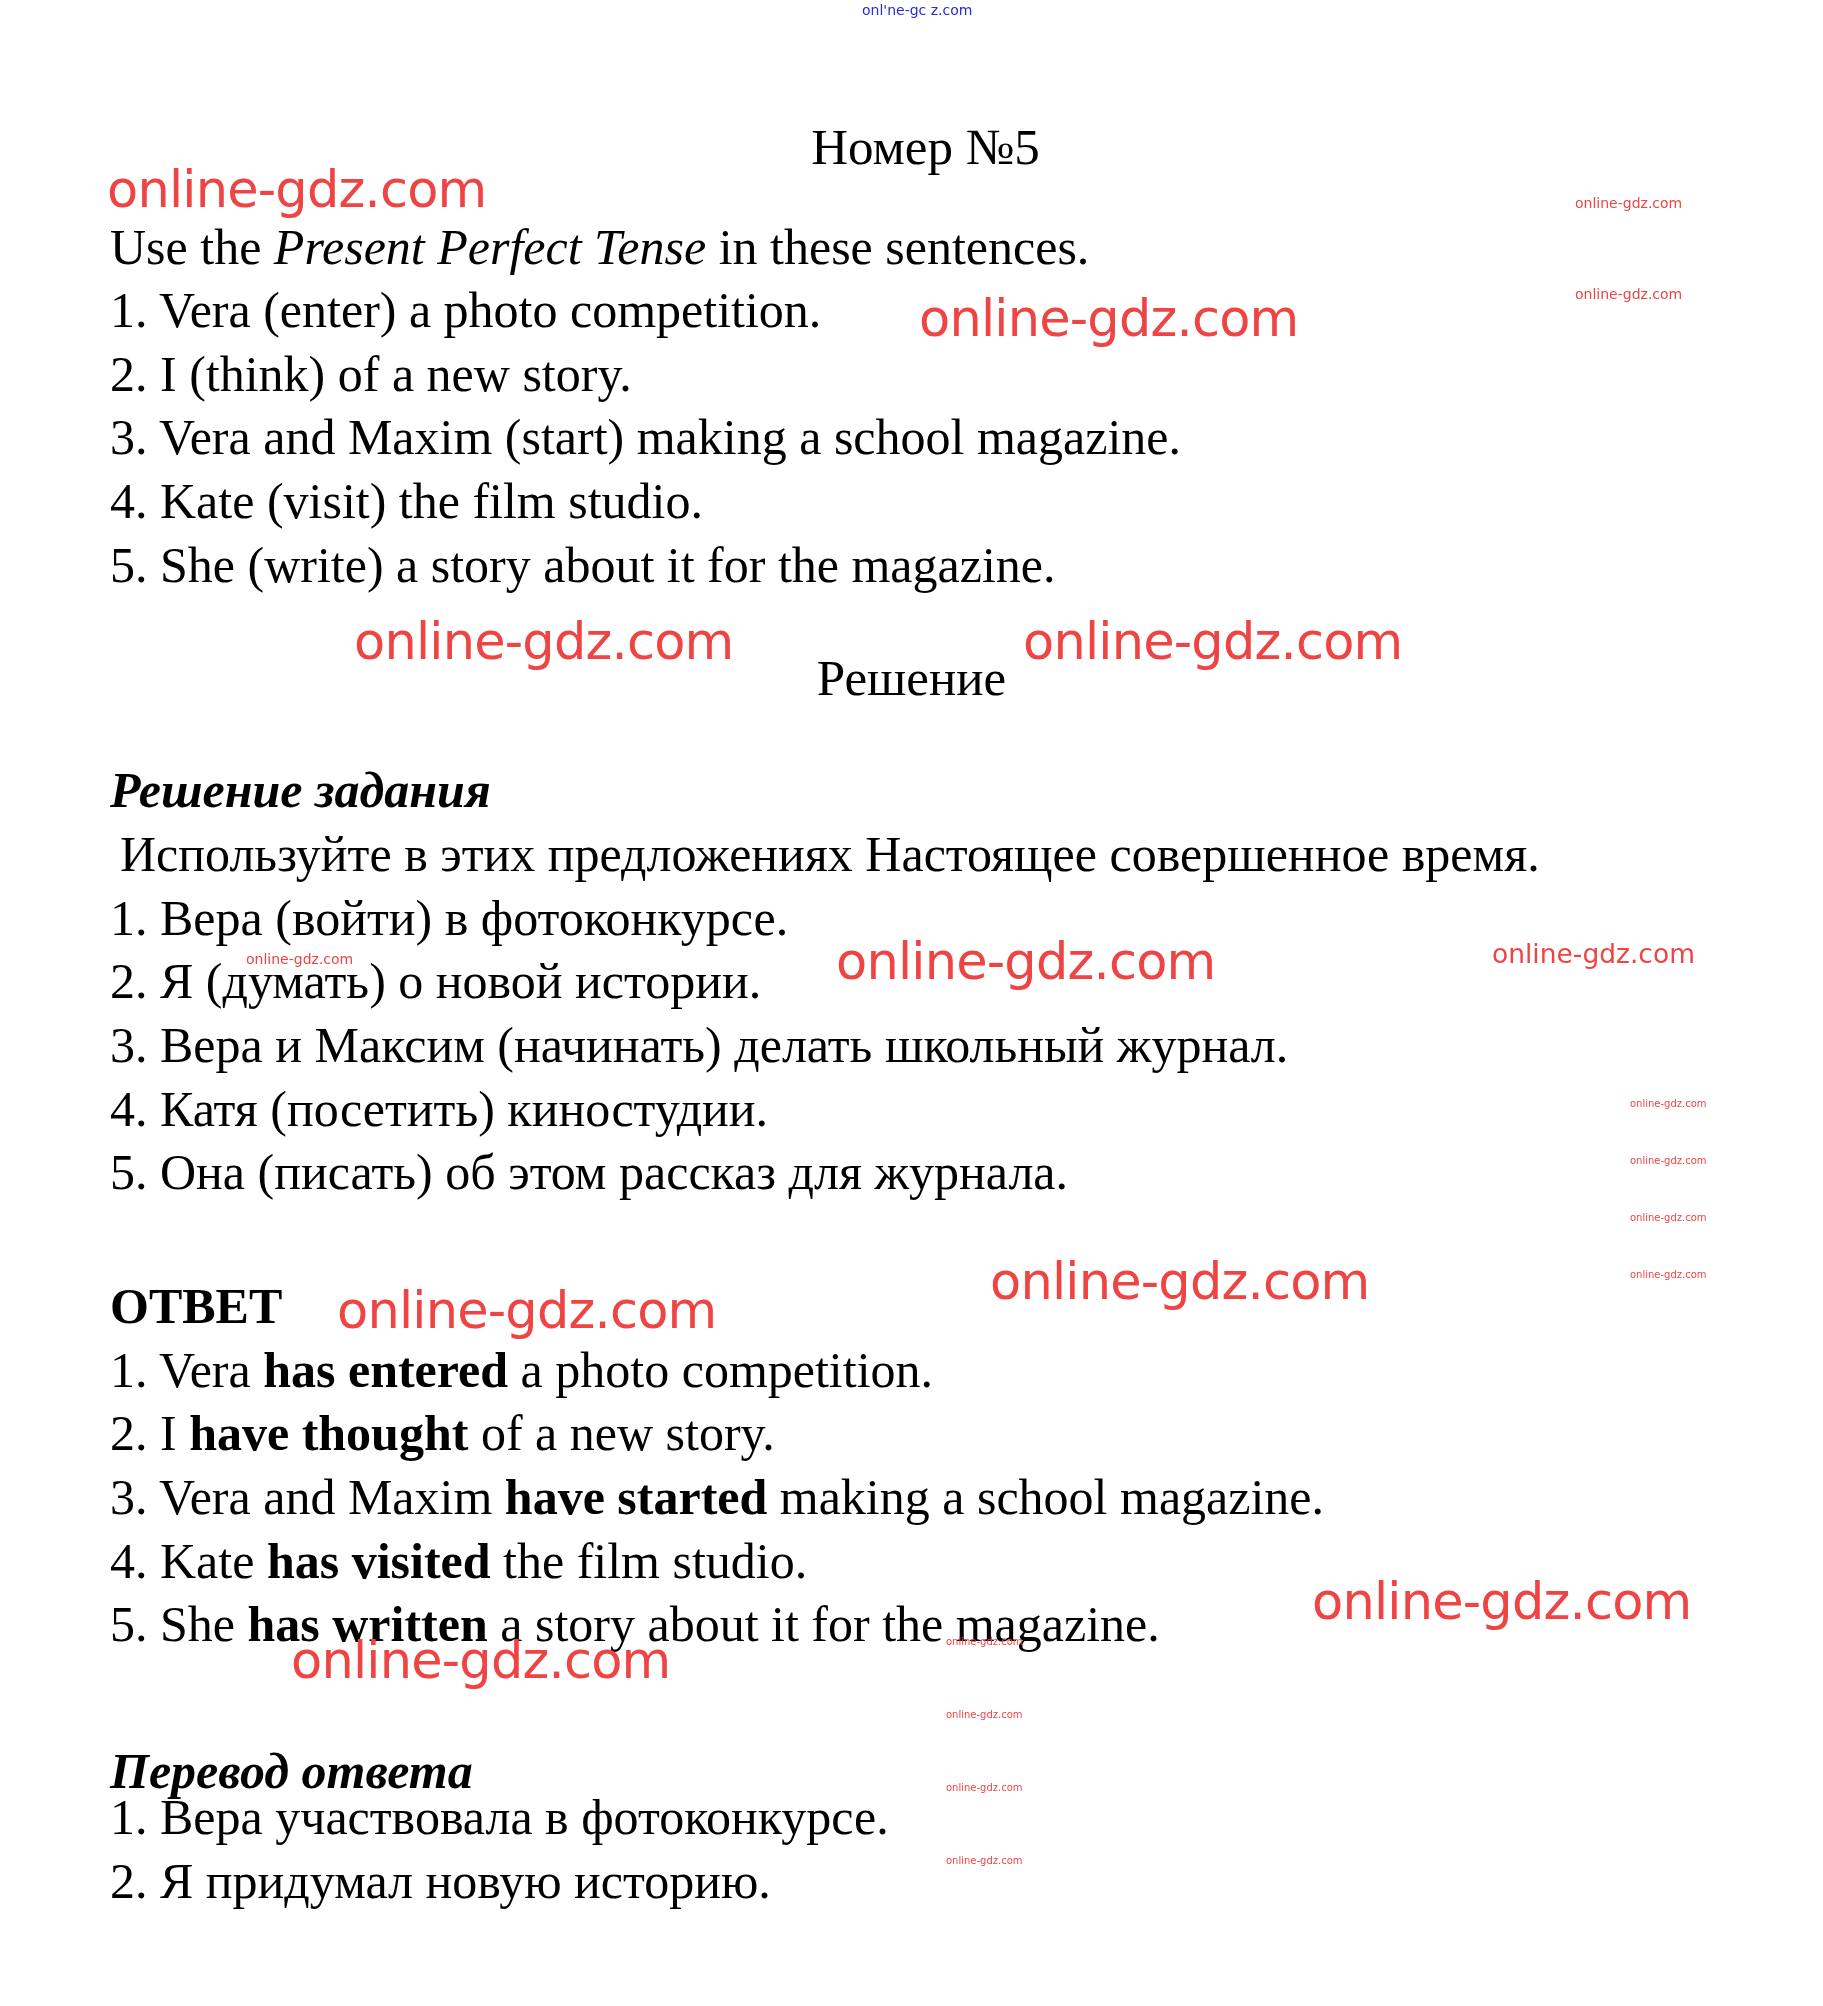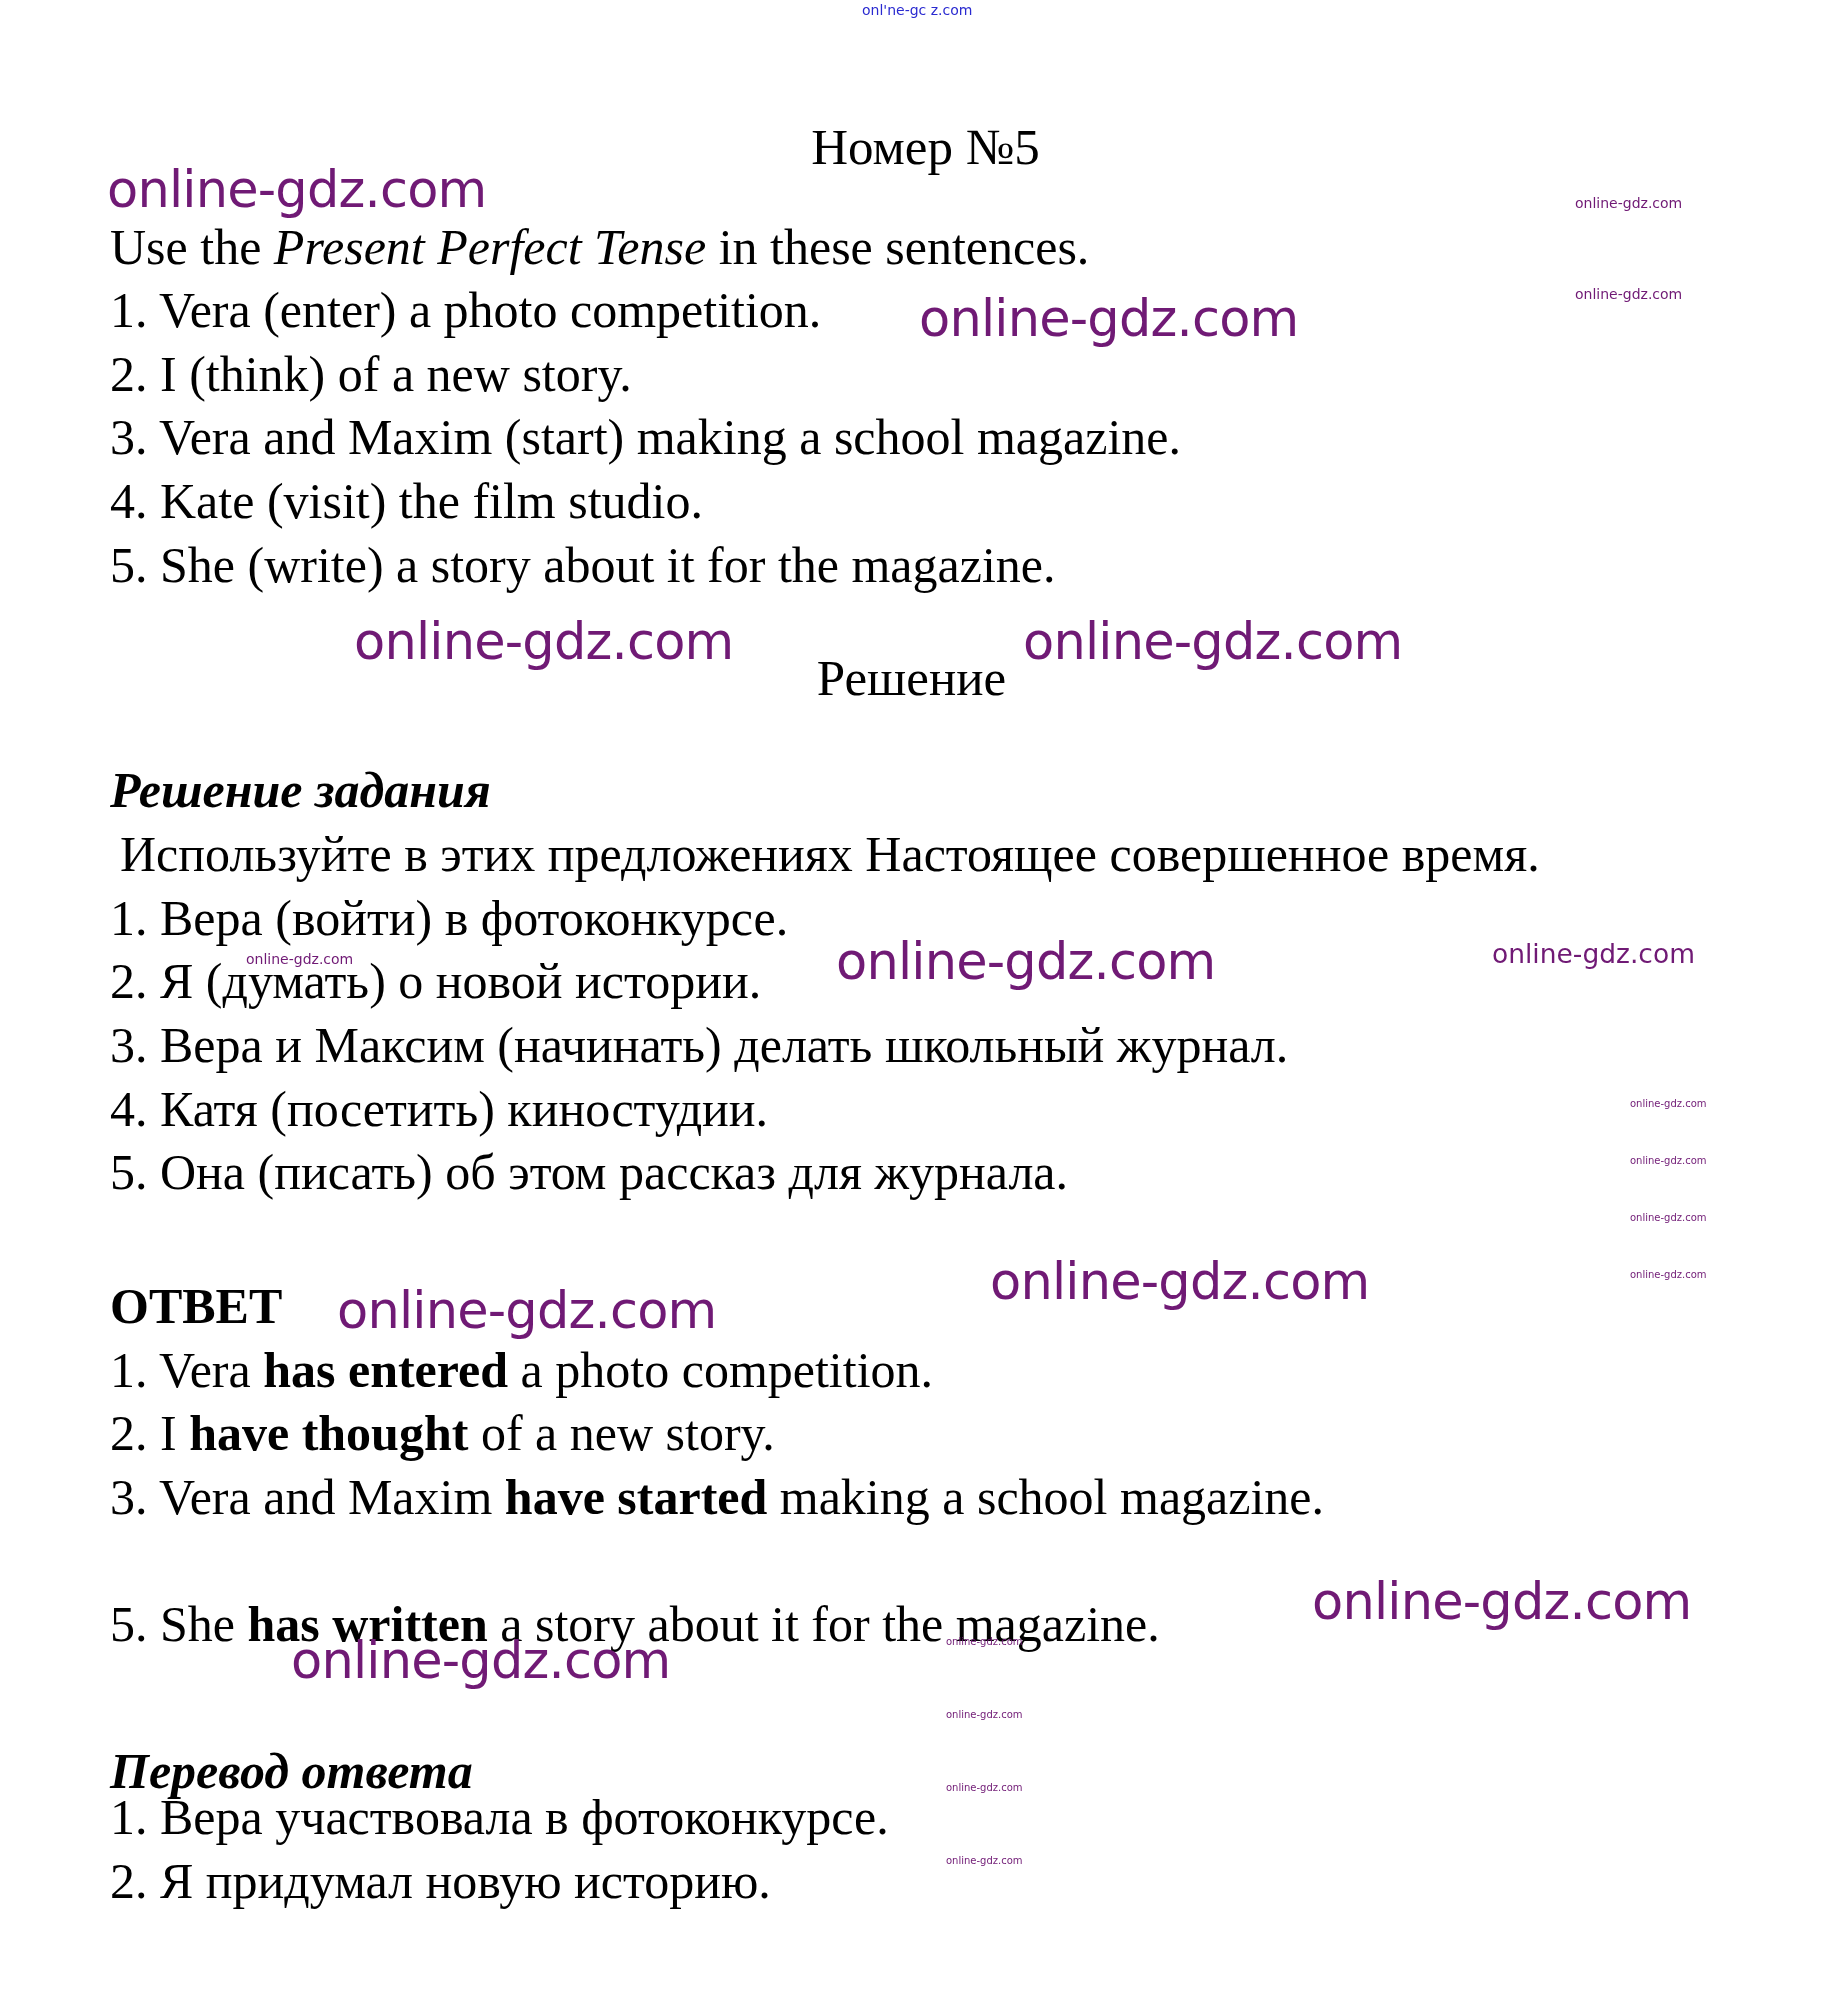--- a/index.html
+++ b/index.html
@@ -3,21 +3,21 @@
 <meta charset="utf-8">
 <style>
   html, body { margin: 0; padding: 0; background: #ffffff; }
   body { width: 1823px; height: 2006px; position: relative; overflow: hidden; }
   .page { position: absolute; left: 0; top: 0; width: 1823px; height: 2006px; background: #fff; }
   .serif { font-family: "Liberation Serif", "DejaVu Serif", serif; color: #000; }
   .line { position: absolute; left: 110px; font-size: 50px; line-height: 1; white-space: nowrap; }
   .title { position: absolute; left: 0; width: 1823px; text-align: center; font-size: 51px; line-height: 1; }
   .heading-italic { font-style: italic; font-weight: bold; }
   .heading-bold { font-weight: bold; }
-  .wm { position: absolute; font-family: "DejaVu Sans", "Liberation Sans", sans-serif; color: #701a75; white-space: nowrap; line-height: 1; }
+  .wm { position: absolute; font-family: "DejaVu Sans", "Liberation Sans", sans-serif; color: #ef4444; white-space: nowrap; line-height: 1; }
   .wm-xl { font-size: 51px; letter-spacing: -0.8px; }
   .wm-s { font-size: 14px; }
   .wm-xs { font-size: 10px; }
   .wm-top { font-size: 14px; color: #2a2ad0; }
   b { font-weight: bold; }
   i { font-style: italic; }
 </style>
 </head>
 <body>
 
@@ -51,20 +51,23 @@
 
   <div class="line serif" style="top:1345px;">
     <span>1. Vera </span><b>has entered</b><span> a photo competition.</span>
   </div>
   <div class="line serif" style="top:1408px;">
     <span>2. I </span><b>have thought</b><span> of a new story.</span>
   </div>
   <div class="line serif" style="top:1472px;">
     <span>3. Vera and Maxim </span><b>have started</b><span> making a school magazine.</span>
   </div>
+  <div class="line serif" style="top:1536px;">
+    <span>4. Kate </span><b>has visited</b><span> the film studio.</span>
+  </div>
   <div class="line serif" style="top:1599px;">
     <span>5. She </span><b>has written</b><span> a story about it for the magazine.</span>
   </div>
 
   <div class="line serif heading-italic" style="top:1728px;margin-top:18px;">Перевод ответа</div>
   <div class="line serif" style="top:1792px;">1. Вера участвовала в фотоконкурсе.</div>
   <div class="line serif" style="top:1856px;">2. Я придумал новую историю.</div>
 
   <div class="wm wm-xl" style="left:107px; top:164px;">online-gdz.com</div>
   <div class="wm wm-xl" style="left:919px; top:293px;">online-gdz.com</div>

